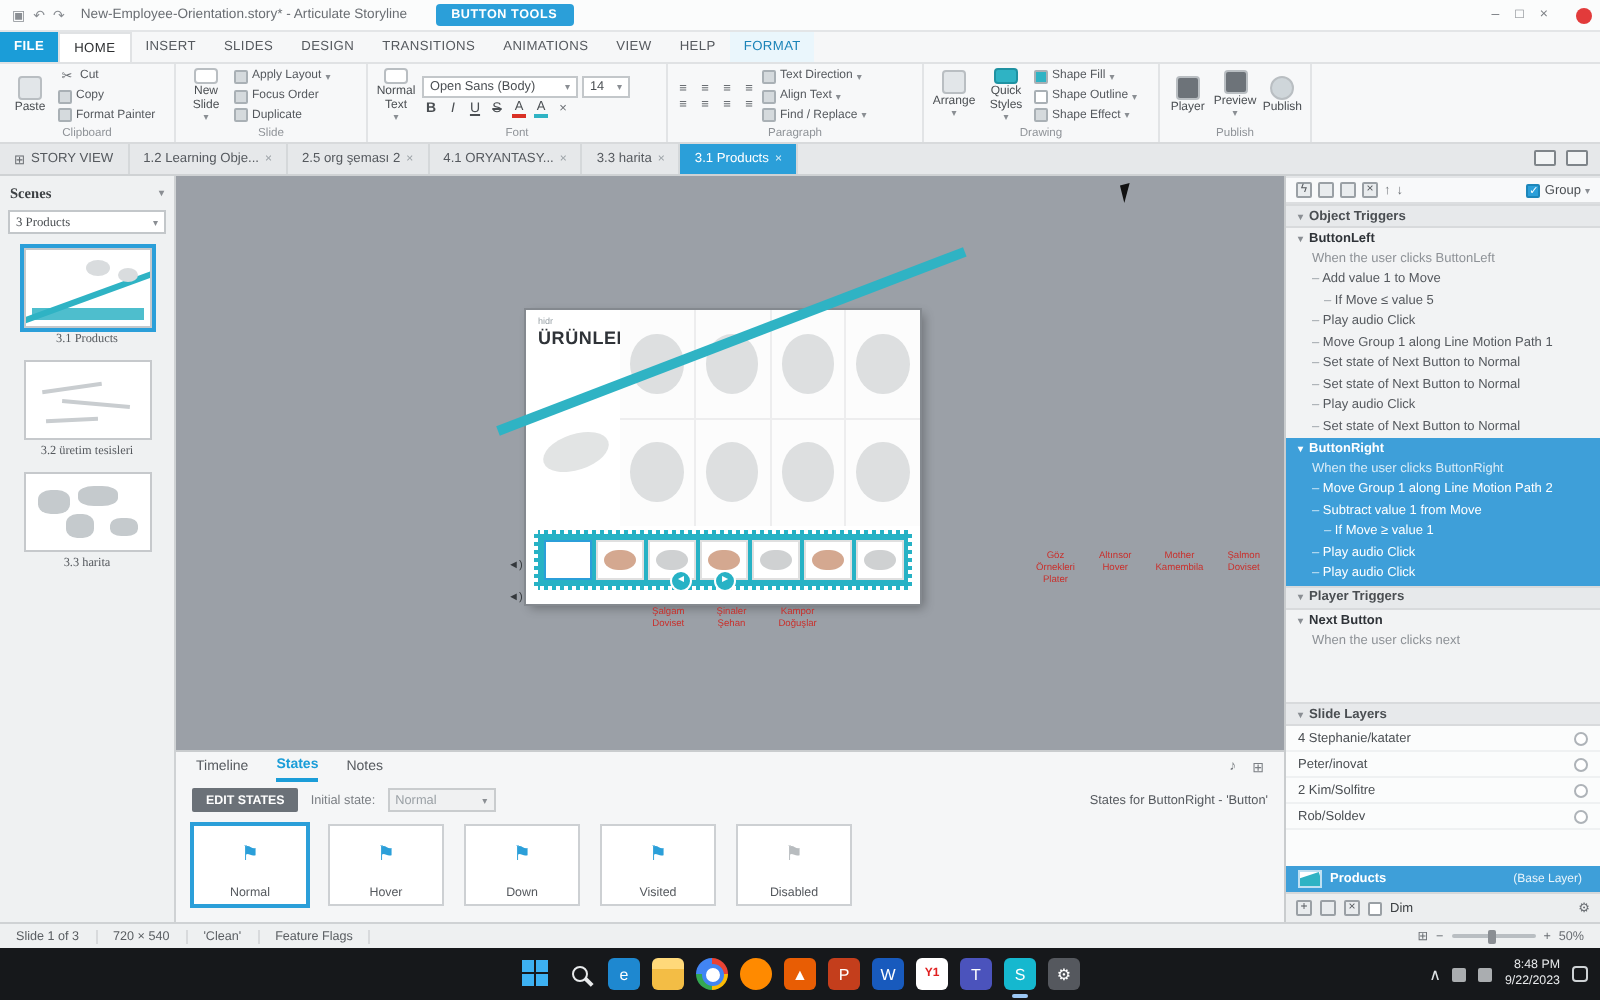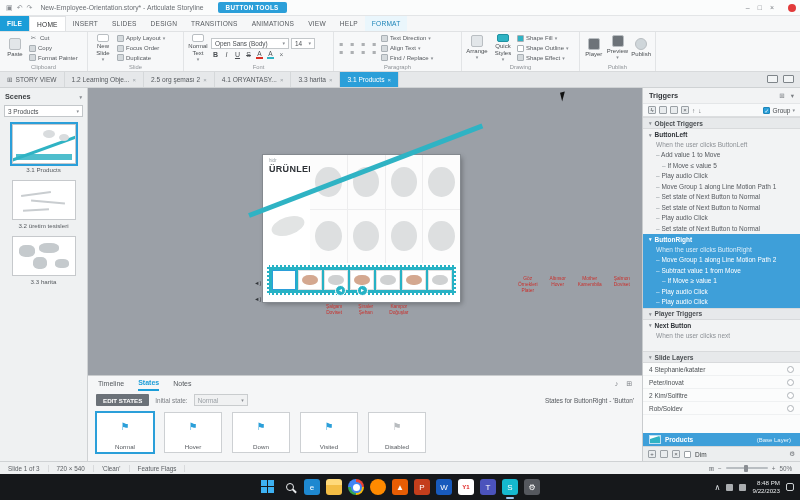--- a/index.html
+++ b/index.html
@@ -52,21 +52,21 @@
   .dtab .x{color:#9aa0a5;font-size:6px;}
   .dtab.active{background:#2b9fd9;color:#fff;}
   .dtab.active .x{color:#dff0fa;}
   .dview{position:absolute;right:6px;top:3px;display:flex;gap:5px;}
   .monico{width:11px;height:8px;border:1px solid #7f858a;background:#f2f4f5;border-radius:1px;}
 
   
   .main{position:absolute;top:88px;left:0;right:0;height:373px;}
 
   
-  .scenes{position:absolute;left:0;top:0;width:88px;height:373px;background:#eff1f2;border-right:1px solid #cfd2d4;}
+  .scenes{position:absolute;left:0;top:0;width:88px;height:373px;background:#eff1f2;border-right:1px solid #cfd2d4;font-family:Liberation Serif, serif;}
   .scenes h2{font-size:7.3px;color:#3c4043;padding:4px 5px 2px;display:flex;justify-content:space-between;align-items:center;}
   .scombo{margin:2px 4px;height:12px;}
   .thumbwrap{margin-top:7px;text-align:center;}
   .thumb{margin:0 auto;width:64px;height:40px;background:#fff;border:1px solid #c6c9cc;position:relative;overflow:hidden;}
   .thumb.selected{outline:2px solid #2b9fd9;}
   .tlabel{font-size:6.2px;color:#55595e;margin-top:2px;}
   .m-strip{position:absolute;bottom:3px;left:3px;right:3px;height:6px;background:#2fb3c4;opacity:.85;}
   .m-diag{position:absolute;width:86px;height:3px;background:#2fb3c4;transform:rotate(-20deg);left:-6px;top:20px;}
   .m-blob{position:absolute;background:#d9dcde;border-radius:50%;}
   .sketch{position:absolute;background:#c9cdd0;height:2px;}
@@ -562,27 +562,20 @@
           </div>
         <div class="card disabled">
             <span class="cflag">⚑</span>
             <span class="clabel">Disabled</span>
           </div>
       </div>
     </div>
 
     <div class="rpanel">
       <div class="tsection">
-        <div class="phead">
-          <span>Triggers</span>
-          <span class="pheadicons">
-            <span>⊞</span>
-            <span>▾</span>
-          </span>
-        </div>
         <div class="ttool">
           <span class="ti">ϟ</span>
           <span class="ti"></span>
           <span class="ti"></span>
           <span class="ti">×</span>
           <span class="tarr">↑</span>
           <span class="tarr">↓</span>
           <span class="groupchk">
             <span class="chk">✓</span>
             <span>Group</span>

